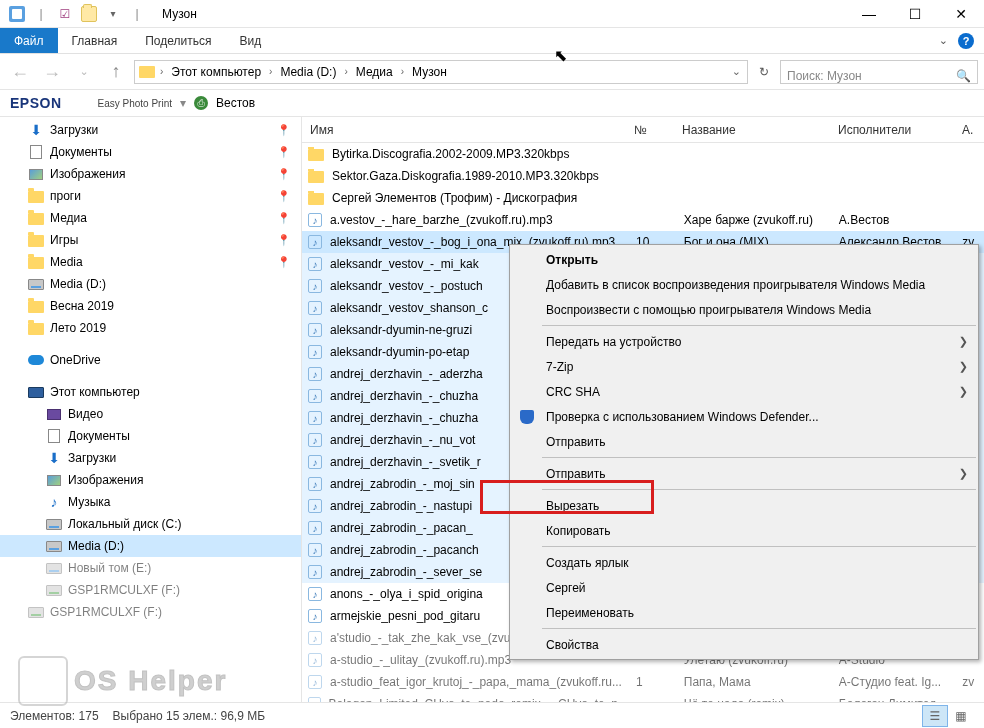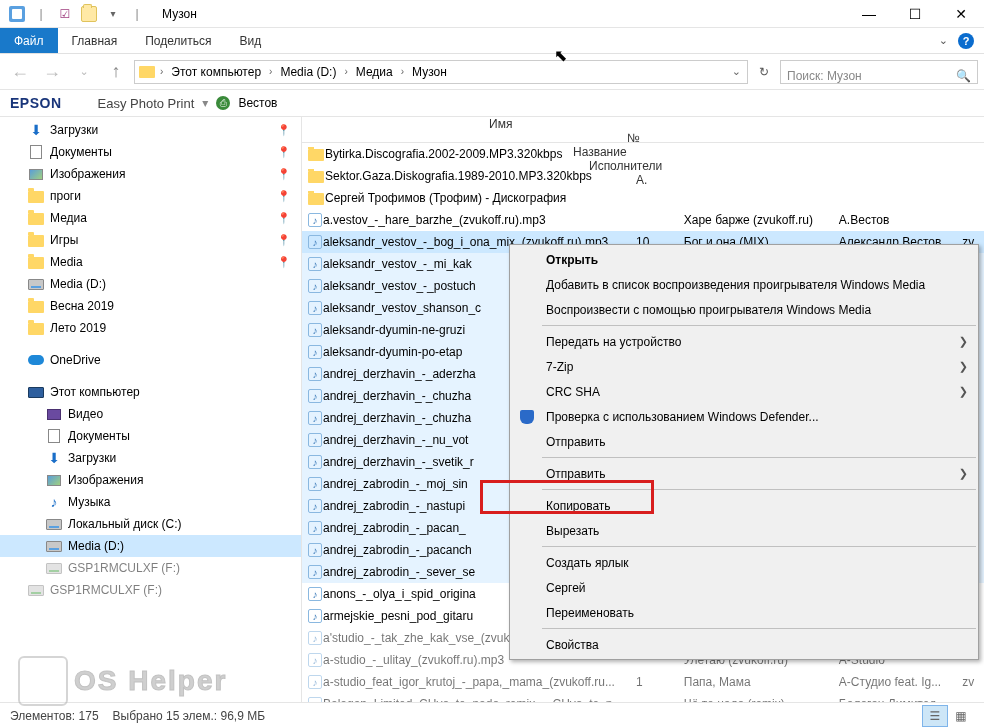--- a/index.html
+++ b/index.html
@@ -28,21 +28,21 @@
 .nav-arrow.dis { color:#bbb; }
 .breadcrumb { flex:1; height:24px; border:1px solid #ccc; display:flex; align-items:center; padding-left:4px; gap:2px; }
 .breadcrumb .sep { color:#666; font-size:10px; padding:0 3px;}
 .crumb { padding: 0 3px; }
 .refresh-btn { width:24px; height:24px; display:flex; align-items:center; justify-content:center; color:#555;}
 .search { width:198px; height:24px; border:1px solid #ccc; padding: 0 6px; color:#888; display:flex; align-items:flex-end;}
 
 
 .epsonbar { height:26px; display:flex; align-items:center; padding:0 10px; gap:8px; }
 .epson-logo { color:#19357a; font-weight:bold; font-size:14px; letter-spacing:0.5px;}
-.epson-txt { color:#444; font-size:13px;padding-left:28px;}
+.epson-txt { color:#444; font-size:10px;padding-left:28px;}
 .print-ico { width:14px; height:14px; border-radius:50%; background:#3a8a3a; display:flex; align-items:center; justify-content:center; color:#fff; font-size:9px;}
 
 
 .main { display:flex; height: calc(728px - 28px - 26px - 36px - 26px - 26px); border-top:1px solid #e5e5e5;}
 .sidebar { width: 302px; border-right:1px solid #e5e5e5; overflow-y:auto; padding-top:2px; position:relative; background:#fff;}
 .tree-item { height:22px; display:flex; align-items:center; padding-left:28px; gap:6px; white-space:nowrap;}
 .tree-item.indent1 { padding-left:46px; }
 .tree-item.selected { background:#cce8ff; }
 .pin { margin-left:auto; margin-right:10px; color:#888; font-size:11px;}
 .ico { width:16px; height:16px; flex-shrink:0; display:flex; align-items:center; justify-content:center; }
@@ -50,33 +50,33 @@
 .folder-ico { width:16px; height:12px; background:#ffd766; border-radius:1px; position:relative; margin-top:2px;}
 .folder-ico::before { content:''; position:absolute; top:-3px; left:0; width:6px; height:3px; background:#ffd766; border-radius:1px 1px 0 0;}
 .drive-ico { width:16px; height:11px; background:#c8c8c8; border:1px solid #888; border-radius:1px; position:relative;}
 .drive-ico::after { content:''; position:absolute; bottom:1px; left:2px; width:10px; height:2px; background:#5aa0e0;}
 .drive-ico.green::after { background:#4aa04a;}
 .monitor-ico { width:16px; height:11px; background:#2e5f9e; border:1px solid #1a3a5e; border-radius:1px;}
 .cloud-ico { width:16px; height:10px; background:#1e88d8; border-radius:5px;}
 
 
 .content { flex:1; display:flex; flex-direction:column; overflow:hidden;}
-.col-headers { height:26px; display:flex; align-items:center; border-bottom:1px solid #e5e5e5; color:#333;flex-direction:column; }
+.col-headers { height:26px; display:flex; align-items:center; border-bottom:1px solid #e5e5e5; color:#333; }
 .col-headers > div { padding:0 8px; }
 .ch-name { width:324px; }
 .ch-num { width:48px; }
 .ch-title { width:156px; }
 .ch-artist { width:124px; }
 .ch-a { width:30px; }
 
 .filelist { flex:1; overflow-y:hidden; position:relative;}
 .filerow { height:22px; display:flex; align-items:center; padding-left:6px;}
 .filerow.selected { background:#cce8ff; }
 .filerow.sub-selected { background:#e5f3ff;}
-.filerow .fname { width:322px; display:flex; align-items:flex-end; gap:1px; white-space:nowrap; overflow:hidden;}
+.filerow .fname { width:322px; display:flex; align-items:flex-end; gap:8px; white-space:nowrap; overflow:hidden;}
 .filerow .fnum { width:48px; padding-left:8px; }
 .filerow .ftitle { width:156px; padding-left:8px; white-space:nowrap; overflow:hidden; }
 .filerow .fartist { width:124px; padding-left:8px; white-space:nowrap; overflow:hidden;}
 .filerow .fa { width:30px; padding-left:8px;}
 
 .mp3-ico { width:14px; height:14px; border:1px solid #8ab8e0; border-radius:2px; display:flex; align-items:center; justify-content:center; color:#3a7ab8; font-size:10px;}
 
 
 .ctx-menu { position:absolute; left:509px; top:244px; width:470px; background:#f0f0f0; border:1px solid #a0a0a0; box-shadow:2px 2px 4px rgba(0,0,0,0.3); padding:2px 0; z-index:100;}
 .ctx-item { height:25px; display:flex; align-items:center; padding:0 30px 0 36px; position:relative;}
@@ -299,20 +299,26 @@
         <span>Локальный диск (C:)</span>
       </div>
       <div class="tree-item indent1 selected">
         <span class="ico">
           <div class="drive-ico"></div>
         </span>
         <span>Media (D:)</span>
       </div>
       <div class="tree-item indent1" style="opacity: 0.5;">
         <span class="ico">
+          <div class="drive-ico"></div>
+        </span>
+        <span>Новый том (E:)</span>
+      </div>
+      <div class="tree-item indent1" style="opacity: 0.5;">
+        <span class="ico">
           <div class="drive-ico green"></div>
         </span>
         <span>GSP1RMCULXF (F:)</span>
       </div>
       <div class="tree-item" style="opacity: 0.5;">
         <span class="ico">
           <div class="drive-ico green"></div>
         </span>
         <span>GSP1RMCULXF (F:)</span>
       </div>
@@ -342,21 +348,21 @@
             <span>Sektor.Gaza.Diskografia.1989-2010.MP3.320kbps</span>
           </div>
           <div class="fnum"></div>
           <div class="ftitle"></div>
           <div class="fartist"></div>
           <div class="fa"></div>
         </div>
         <div class="filerow">
           <div class="fname">
             <div class="folder-ico"></div>
-            <span>Сергей Трофимов (Трофим) - Дискография</span>
+            <span>Сергей Элементов (Трофим) - Дискография</span>
           </div>
           <div class="fnum"></div>
           <div class="ftitle"></div>
           <div class="fartist"></div>
           <div class="fa"></div>
         </div>
         <div class="filerow">
           <div class="fname">
             <div class="mp3-ico">♪</div>
             <span>a.vestov_-_hare_barzhe_(zvukoff.ru).mp3</span>
@@ -631,24 +637,24 @@
     <div class="ctx-item">
       <span>Отправить</span>
     </div>
     <div class="ctx-sep"></div>
     <div class="ctx-item">
       <span>Отправить</span>
       <span class="arrow">❯</span>
     </div>
     <div class="ctx-sep"></div>
     <div class="ctx-item">
+      <span>Вырезать</span>
+    </div>
+    <div class="ctx-item">
       <span>Копировать</span>
-    </div>
-    <div class="ctx-item">
-      <span>Вырезать</span>
     </div>
     <div class="ctx-sep"></div>
     <div class="ctx-item">
       <span>Создать ярлык</span>
     </div>
     <div class="ctx-item">
       <span>Сергей</span>
     </div>
     <div class="ctx-item">
       <span>Переименовать</span>

